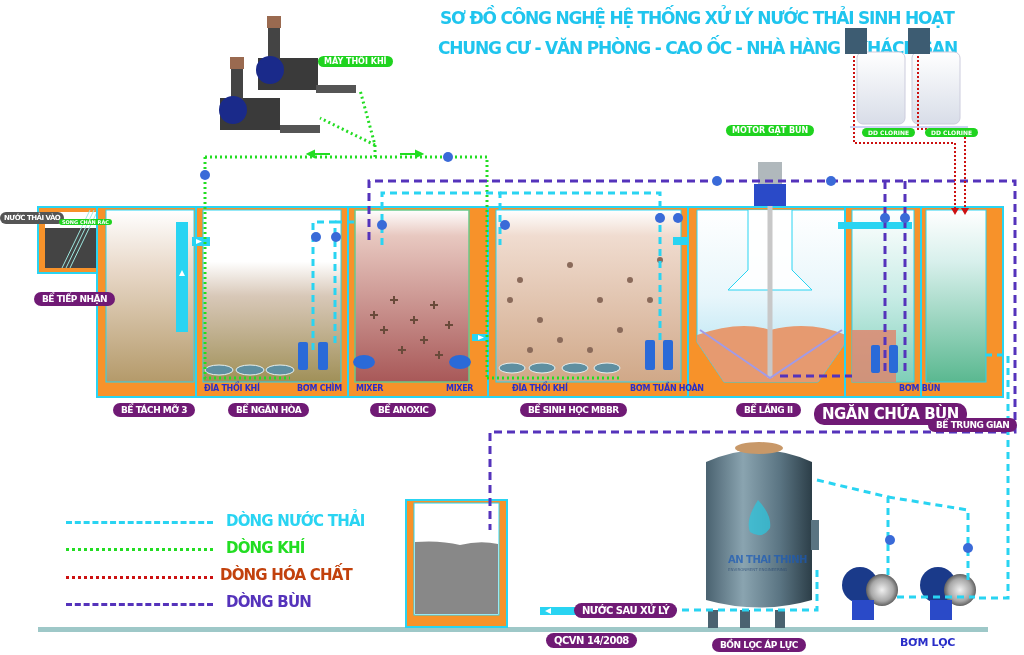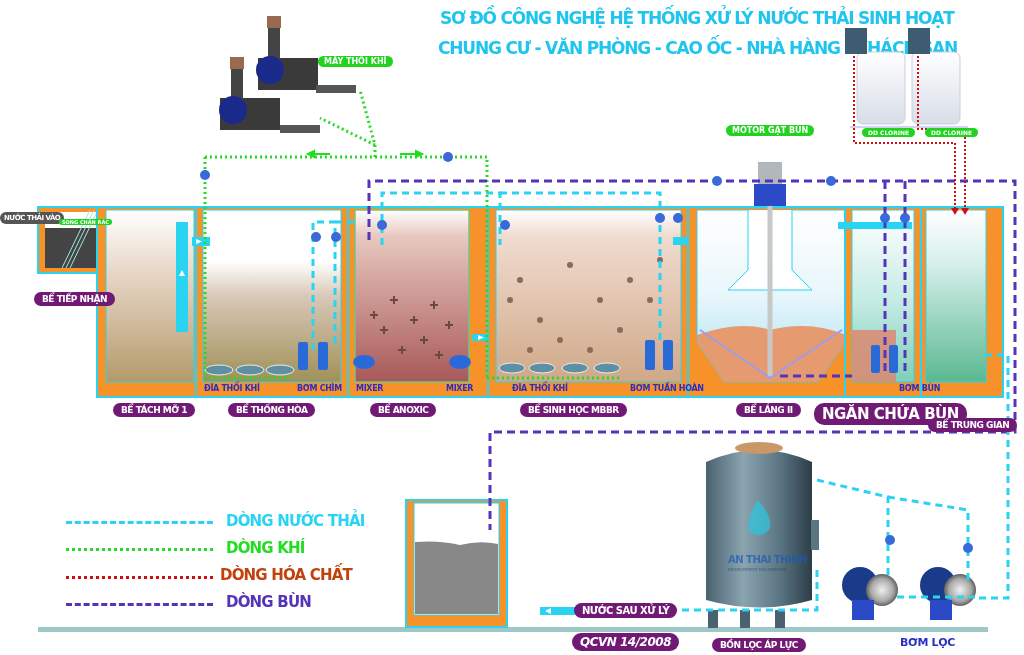--- a/index.html
+++ b/index.html
@@ -312,32 +312,32 @@
 <div class="eq" style="left:204px;top:384px;">ĐĨA THỔI KHÍ</div>
 <div class="eq" style="left:297px;top:384px;">BƠM CHÌM</div>
 <div class="eq" style="left:356px;top:384px;">MIXER</div>
 <div class="eq" style="left:446px;top:384px;">MIXER</div>
 <div class="eq" style="left:512px;top:384px;">ĐĨA THỔI KHÍ</div>
 <div class="eq" style="left:630px;top:384px;">BƠM TUẦN HOÀN</div>
 <div class="eq" style="left:873px;top:384px;padding-left:26px;">BƠM BÙN</div>
 <div class="eq" style="left:900px;top:636px;font-size:11px;">BƠM LỌC</div>
 
 <div class="pill" style="left:34px;top:292px;font-size:9px;">BỂ TIẾP NHẬN</div>
-<div class="pill" style="left:113px;top:403px;font-size:9px;">BỂ TÁCH MỠ 1</div>
-<div class="pill" style="left:228px;top:403px;font-size:9px;">BỂ THỐNG HÒA</div>
+<div class="pill" style="left:113px;top:403px;font-size:9px;">BỂ TÁCH MỠ 3</div>
+<div class="pill" style="left:228px;top:403px;font-size:9px;">BỂ NGĂN HÒA</div>
 <div class="pill" style="left:370px;top:403px;font-size:9px;">BỂ ANOXIC</div>
 <div class="pill" style="left:520px;top:403px;font-size:9px;">BỂ SINH HỌC MBBR</div>
 <div class="pill" style="left:736px;top:403px;font-size:9px;">BỂ LẮNG II</div>
 <div class="pill" style="left:814px;top:403px;font-size:15px;">NGĂN CHỨA BÙN</div>
 <div class="pill" style="left:928px;top:418px;font-size:9px;">BỂ TRUNG GIAN</div>
 <div class="pill" style="left:409px;top:660px;font-size:9px;padding-left:24px;">BỂ CHỨA BÙN</div>
 <div class="pill" style="left:712px;top:638px;font-size:9px;">BỒN LỌC ÁP LỰC</div>
 
 <div class="pill" style="left:574px;top:603px;font-size:10px;">NƯỚC SAU XỬ LÝ</div>
-<div class="pill" style="left:572px;top:633px;font-size:12px;font-style:italic;">QCVN 14/2008</div>
+<div class="pill" style="left:546px;top:633px;font-size:10px;">QCVN 14/2008</div>
 
 <div>
   <div class="legline" style="left:66px;top:521px;width:147px;border-top:3px dashed #29d4f2;"></div>
   <div class="leg" style="left:226px;top:512px;color:#29d4f2;">DÒNG NƯỚC THẢI</div>
   <div class="legline" style="left:66px;top:548px;width:147px;border-top:3px dotted #22dd22;"></div>
   <div class="leg" style="left:226px;top:539px;color:#22dd22;">DÒNG KHÍ</div>
   <div class="legline" style="left:66px;top:576px;width:147px;border-top:3px dotted #cc1111;"></div>
   <div class="leg" style="left:220px;top:566px;color:#c2410c;">DÒNG HÓA CHẤT</div>
   <div class="legline" style="left:66px;top:603px;width:147px;border-top:3px dashed #5533bb;"></div>
   <div class="leg" style="left:226px;top:593px;color:#5533bb;">DÒNG BÙN</div>

